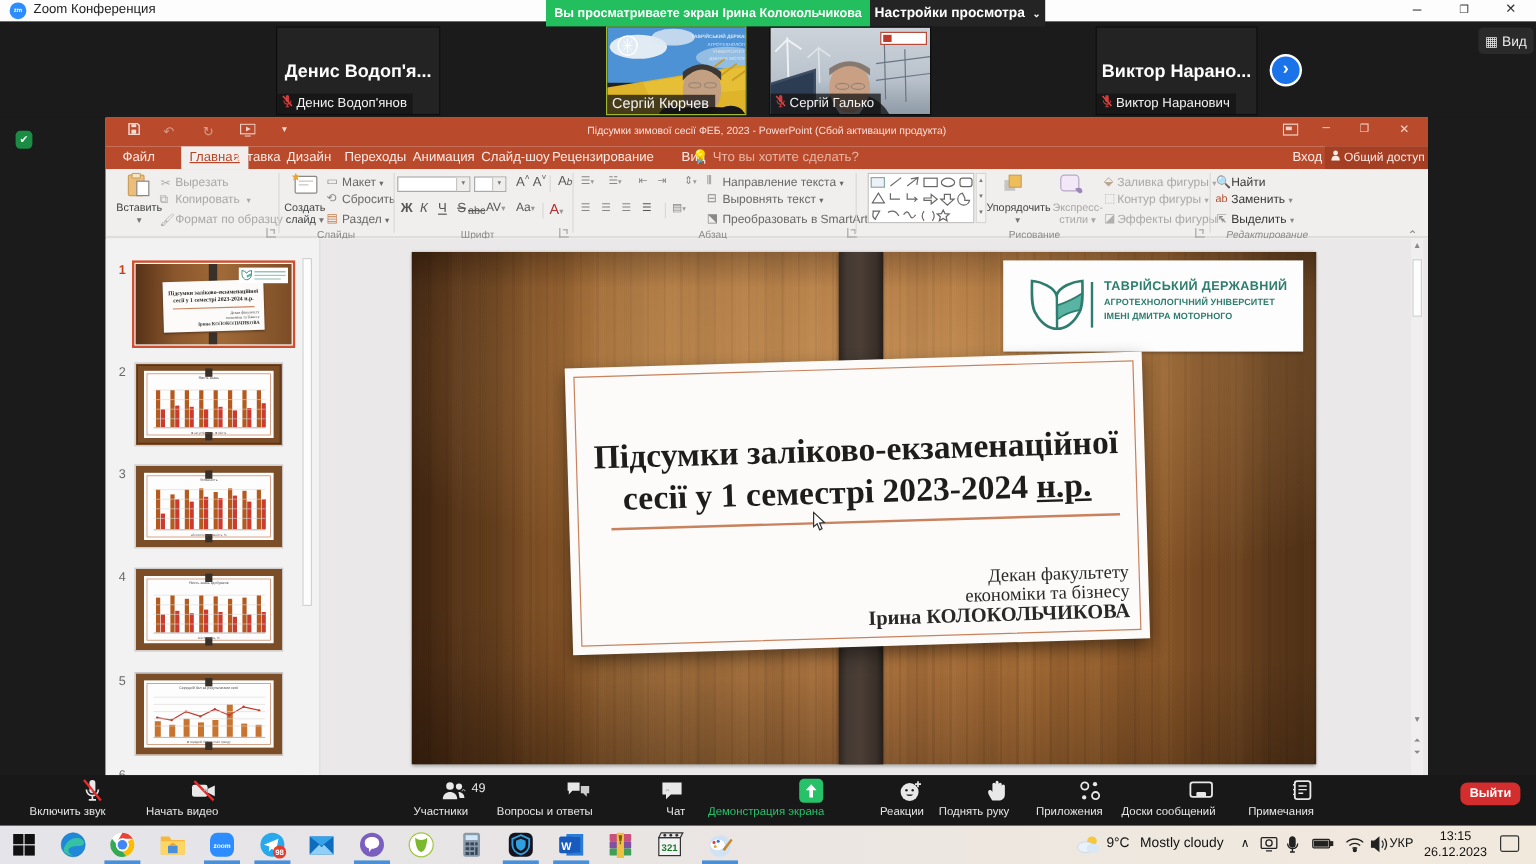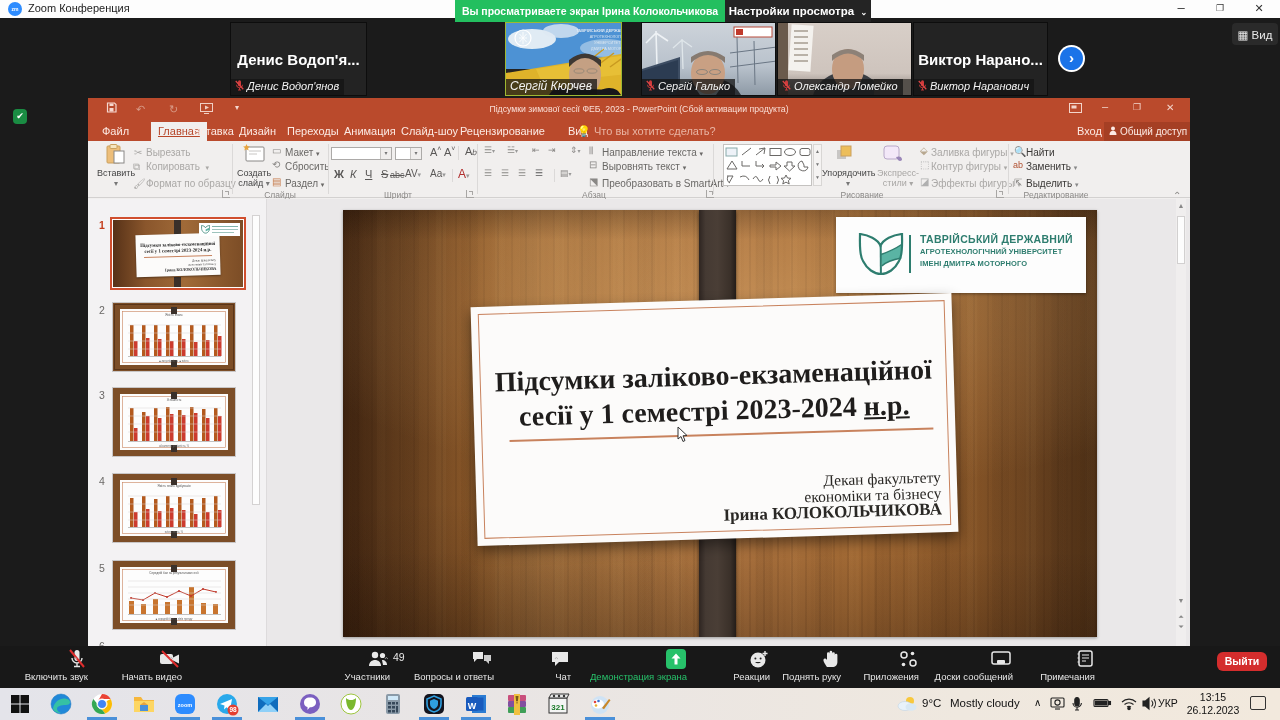--- a/index.html
+++ b/index.html
@@ -16,21 +16,21 @@
 .winbtn { position:absolute; top:0; width:14px; height:16px; color:#333; font-size:11px; text-align:center; line-height:16px; }
 #greenbar { left:455px; top:0; width:270px; height:22px; background:#23bf5f; color:#fff;
   font-size:10.5px; font-weight:bold; text-align:center; line-height:22px; z-index:30; white-space:nowrap; }
 #viewset { left:725px; top:0; width:146px; height:22px; background:#242424; color:#fff;
   font-size:11.5px; font-weight:bold; text-align:center; line-height:22px; z-index:30; }
 
 
 #strip { left:0; top:18px; width:1280px; height:80px; background:#1b1b1b; }
 .tile { position:absolute; top:4px; height:74px; overflow:hidden; background:#232323; border:1px solid #0d0d0d; }
 .tile .nm { position:absolute; left:0; bottom:0; background:rgba(20,20,20,.75); color:#f2f2f2;
-  font-size:11px; line-height:15px; padding:0 5px 1px 4px; white-space:nowrap;font-style:italic; }
+  font-size:11px; line-height:15px; padding:0 5px 1px 4px; white-space:nowrap; }
 .tile .micoff { display:inline-block; width:9px; height:11px; margin-right:3px; position:relative; top:1px; }
 .bigname { position:absolute; width:100%; text-align:center; color:#fff; font-weight:bold; font-size:15px; top:28px; }
 #vid-btn { left:1058px; top:45px; width:27px; height:27px; border-radius:50%; background:#fff; z-index:5;}
 #vid-btn .c { position:absolute; left:2px; top:2px; width:23px; height:23px; border-radius:50%; background:#1a73e8;
   color:#fff; text-align:center; line-height:21px; font-size:15px; font-weight:bold;}
 #vidbtn2 { left:1232px; top:23px; width:46px; height:22px; background:#2a2a2a; border-radius:4px;
   color:#e8e8e8; font-size:11.5px; text-align:center; line-height:24px; }
 #shield { left:13px; top:109px; width:14px; height:15px; background:#1a8c43; border-radius:4px;
   color:#fff; font-size:9px; line-height:15px; text-align:center; }
 </style>
@@ -103,36 +103,20 @@
       <ellipse cx="60" cy="49" rx="5.5" ry="2.5" fill="none" stroke="#8d857c" stroke-width="1"></ellipse>
       <ellipse cx="73" cy="49" rx="5.5" ry="2.5" fill="none" stroke="#8d857c" stroke-width="1"></ellipse>
     </svg>
     <div class="nm"><svg class="micoff" viewBox="0 0 12 14">
             <path d="M4 2a2 2 0 0 1 4 0v4a2 2 0 0 1-4 0z" fill="#cf3b3b"></path>
             <path d="M2 6a4 4 0 0 0 8 0M6 10v3M4 13h4" stroke="#cf3b3b" fill="none" stroke-width="1.2"></path>
             <path d="M1 1l10 11" stroke="#e04545" stroke-width="1.6"></path>
           </svg>Сергій Галько</div>
   </div>
 
-  <div class="tile" style="left:777px;width:135px;background:linear-gradient(180deg,#d8cfc8 0%,#cec4bd 70%,#7a716c 100%);">
-    <svg class="abs" style="left:0;top:0;" width="135" height="74" viewBox="0 0 135 74">
-      <rect x="0" y="0" width="10" height="74" fill="#6a5a4c"></rect>
-      <rect x="12" y="2" width="22" height="46" fill="#f4f2ee" transform="rotate(4 23 25)"></rect>
-      <path d="M16 8h14M16 14h14M16 20h14M16 26h14M16 32h14M16 38h14" stroke="#b9b2a8" stroke-width="2"></path>
-      <ellipse cx="70" cy="80" rx="36" ry="32" fill="#3a3d42"></ellipse>
-      <ellipse cx="70" cy="46" rx="16" ry="20" fill="#c59c80"></ellipse>
-      <path d="M54 38 q16 -15 32 0 l0 -6 q-16 -12 -32 0 z" fill="#8d8177"></path>
-      <rect x="96" y="56" width="39" height="18" fill="#55504b"></rect>
-    </svg>
-    <div class="nm"><svg class="micoff" viewBox="0 0 12 14">
-            <path d="M4 2a2 2 0 0 1 4 0v4a2 2 0 0 1-4 0z" fill="#cf3b3b"></path>
-            <path d="M2 6a4 4 0 0 0 8 0M6 10v3M4 13h4" stroke="#cf3b3b" fill="none" stroke-width="1.2"></path>
-            <path d="M1 1l10 11" stroke="#e04545" stroke-width="1.6"></path>
-          </svg>Олександр Ломейко</div>
-  </div>
 
   <div class="tile" style="left:913px;width:135px;">
     <div class="bigname">Виктор Нарано...</div>
     <div class="nm"><svg class="micoff" viewBox="0 0 12 14">
             <path d="M4 2a2 2 0 0 1 4 0v4a2 2 0 0 1-4 0z" fill="#cf3b3b"></path>
             <path d="M2 6a4 4 0 0 0 8 0M6 10v3M4 13h4" stroke="#cf3b3b" fill="none" stroke-width="1.2"></path>
             <path d="M1 1l10 11" stroke="#e04545" stroke-width="1.6"></path>
           </svg>Виктор Наранович</div>
   </div>
 </div>
@@ -353,21 +337,21 @@
     <div class="rlabel" style="left:714px;">Рисование</div>
     <div class="dlg" style="left:908px;"></div>
     <div class="rsep" style="left:920px;"></div>
 
     <div class="rtext" style="left:926px;top:5px;color:#8a8886;">🔍</div>
         <div class="rtext" style="left:938px;top:6px;color:#3a3836;">Найти</div>
     <div class="rtext" style="left:925px;top:19px;color:#b05030;font-size:9px;">ab<br></div>
         <div class="rtext" style="left:938px;top:20px;color:#3a3836;">Заменить <span style="font-size:7px;color:#888;">▾</span></div>
     <div class="rtext" style="left:926px;top:36px;color:#8a8886;">⇱</div>
         <div class="rtext" style="left:938px;top:37px;color:#3a3836;">Выделить <span style="font-size:7px;color:#888;">▾</span></div>
-    <div class="rlabel" style="left:908px;">Редактирование</div>
+    <div class="rlabel" style="left:908px;font-style:italic;">Редактирование</div>
     <div class="rtext" style="left:1085px;top:49px;color:#8a8886;">⌃</div>
   </div>
   <div id="ppt-body">
     <div id="panel">
       <div class="thumbnum" style="left:11px;top:20px;color:#c43e1c;font-weight:bold;">1</div>
       <div class="thumb" style="left:22px;top:18px;width:136px;height:73px;border:2px solid #d04f2e;padding:1px;">
         <div style="position:relative;width:130px;height:67px;overflow:hidden;background:linear-gradient(90deg,#573218 0%,#8a562c 25%,#a06a38 55%,#7c4d26 100%);">
           <div style="position:absolute;left:61px;top:0;width:7px;height:18px;background:#3a302a;"></div>
           <div style="position:absolute;left:61px;top:57px;width:7px;height:10px;background:#3a302a;"></div>
           <div style="position:absolute;left:23px;top:14px;width:84px;height:42px;background:#fcfbfa;transform:rotate(-1.7deg);box-shadow:0 1px 2px rgba(0,0,0,.4);">

